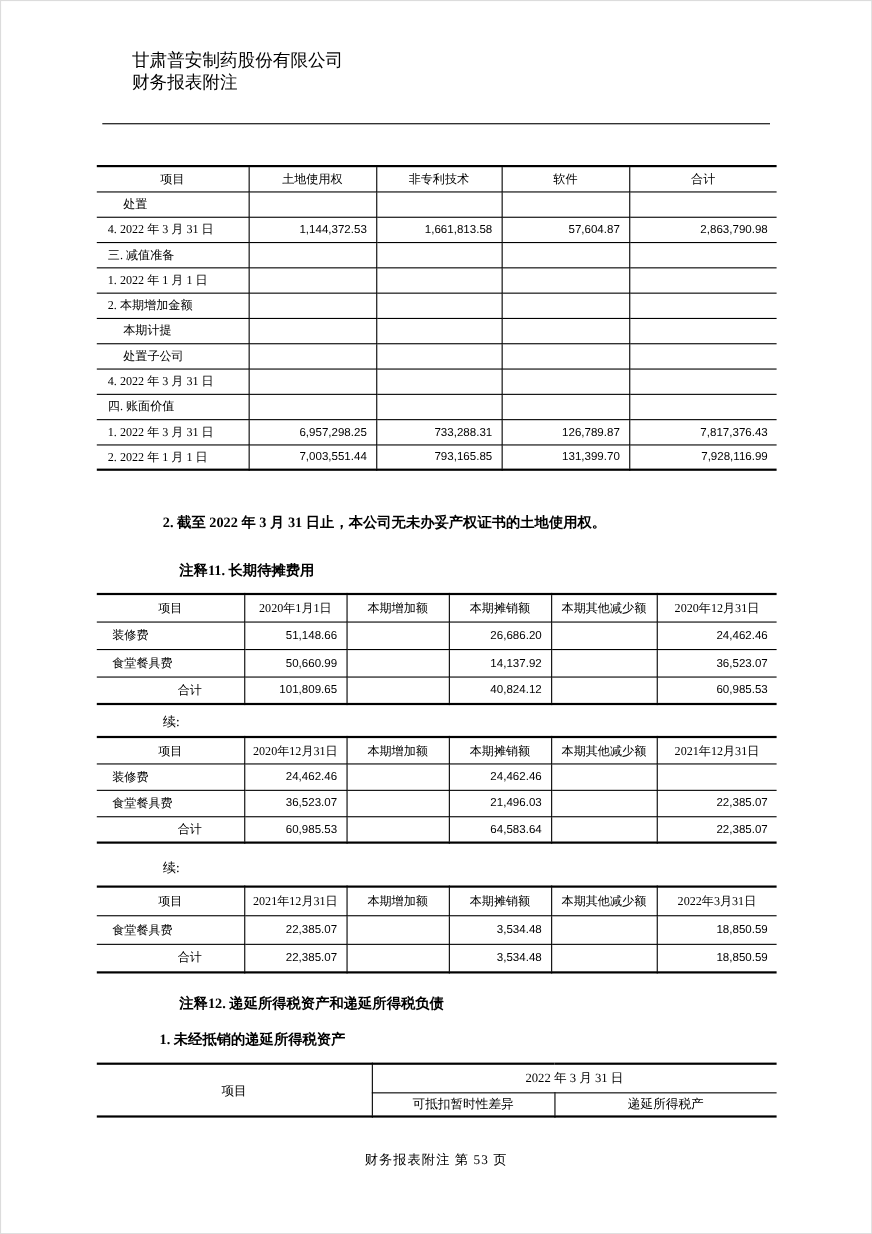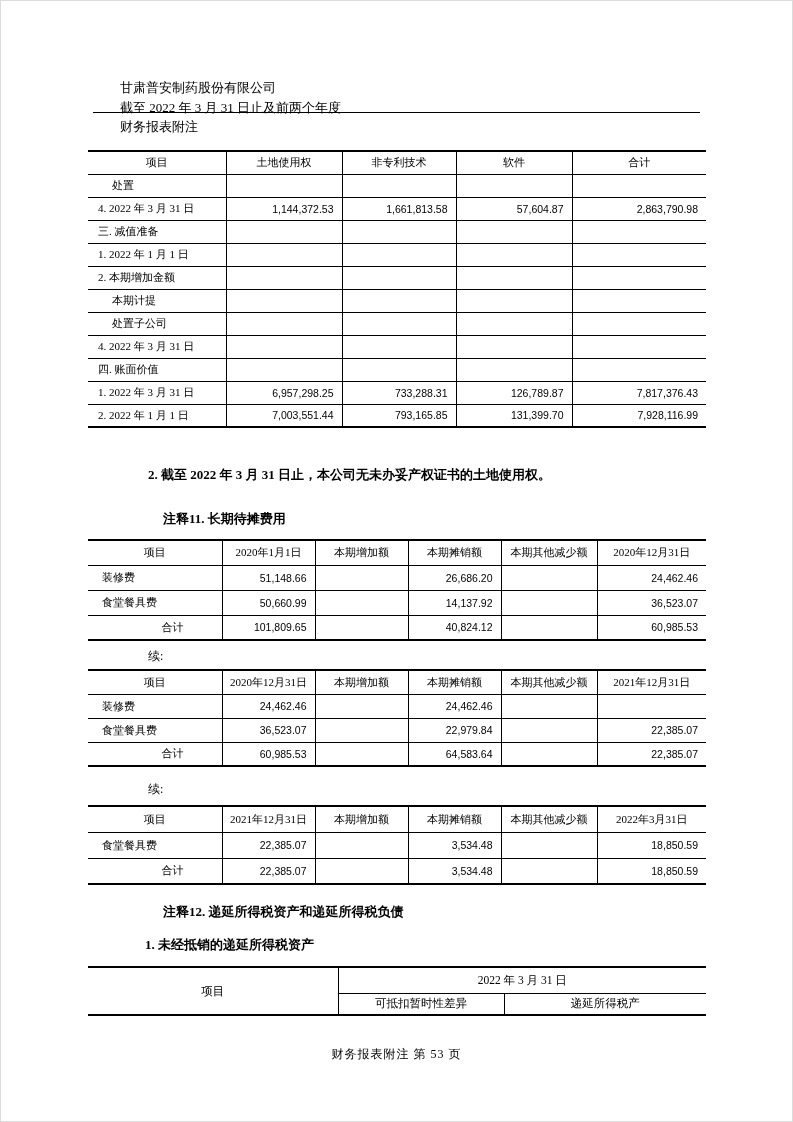--- a/index.html
+++ b/index.html
@@ -3,21 +3,21 @@
 <meta charset="utf-8">
 <style>
   html,body { margin:0; padding:0; background:#fff; }
   body {
     width:793px; height:1122px; position:relative;
     font-family:"Liberation Serif","DejaVu Serif",serif;
     color:#000; overflow:hidden;
   }
   .page-frame { position:absolute; inset:0; border:1px solid #dcdcdc; pointer-events:none; }
 
-  .doc-header { position:absolute; left:120px; top:46px; font-size:13px; line-height:19.5px;margin-top:32px; }
+  .doc-header { position:absolute; left:120px; top:46px; font-size:16px; line-height:19.5px; }
 
   .header-rule { position:absolute; left:93px; top:112px; width:607px; height:1px; background:#000; }
 
   .fin-table {
     position:absolute; left:88px; width:618px;
     border-collapse:collapse; table-layout:fixed;
     border-top:2px solid #000; border-bottom:2.5px solid #000;
     font-size:11px;
   }
   .fin-table th, .fin-table td {
@@ -56,21 +56,20 @@
     text-align:center; font-size:12px; letter-spacing:1px;
   }
 </style>
 </head>
 <body>
 
 <div class="page-frame"></div>
 
 <div class="doc-header">
   <div>甘肃普安制药股份有限公司</div>
-  <div>截至 2022 年 3 月 31 日止及前两个年度</div>
   <div>财务报表附注</div>
 </div>
 <div class="header-rule"></div>
 
 <table class="fin-table t1">
   <colgroup>
       <col style="width:138px">
       <col style="width:116px">
       <col style="width:114px">
       <col style="width:116px">
@@ -244,21 +243,21 @@
         <td class="value">24,462.46</td>
         <td class="value"></td>
         <td class="value">24,462.46</td>
         <td class="value"></td>
         <td class="value"></td>
       </tr>
       <tr>
         <td class="label item">食堂餐具费</td>
         <td class="value">36,523.07</td>
         <td class="value"></td>
-        <td class="value">22,979.84</td>
+        <td class="value">21,496.03</td>
         <td class="value"></td>
         <td class="value">22,385.07</td>
       </tr>
       <tr>
         <td class="label total">合计</td>
         <td class="value">60,985.53</td>
         <td class="value"></td>
         <td class="value">64,583.64</td>
         <td class="value"></td>
         <td class="value">22,385.07</td>

